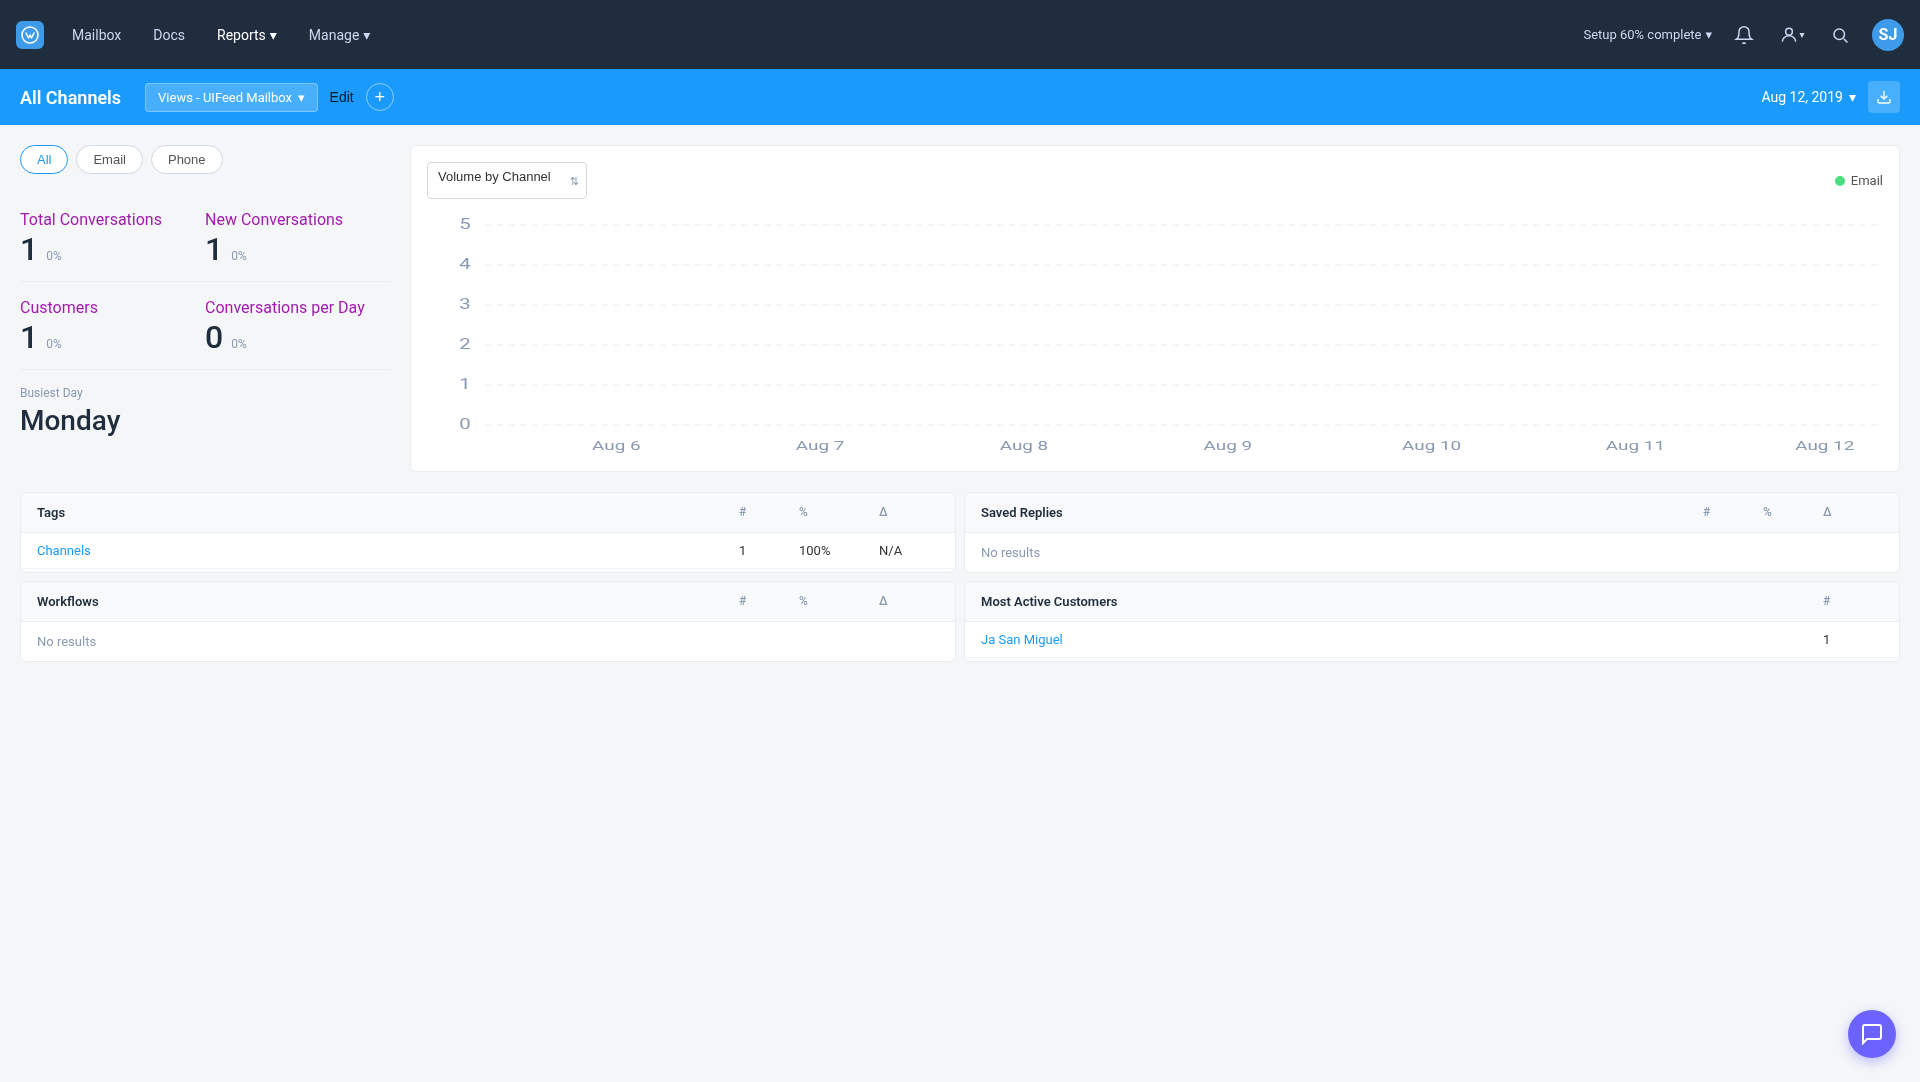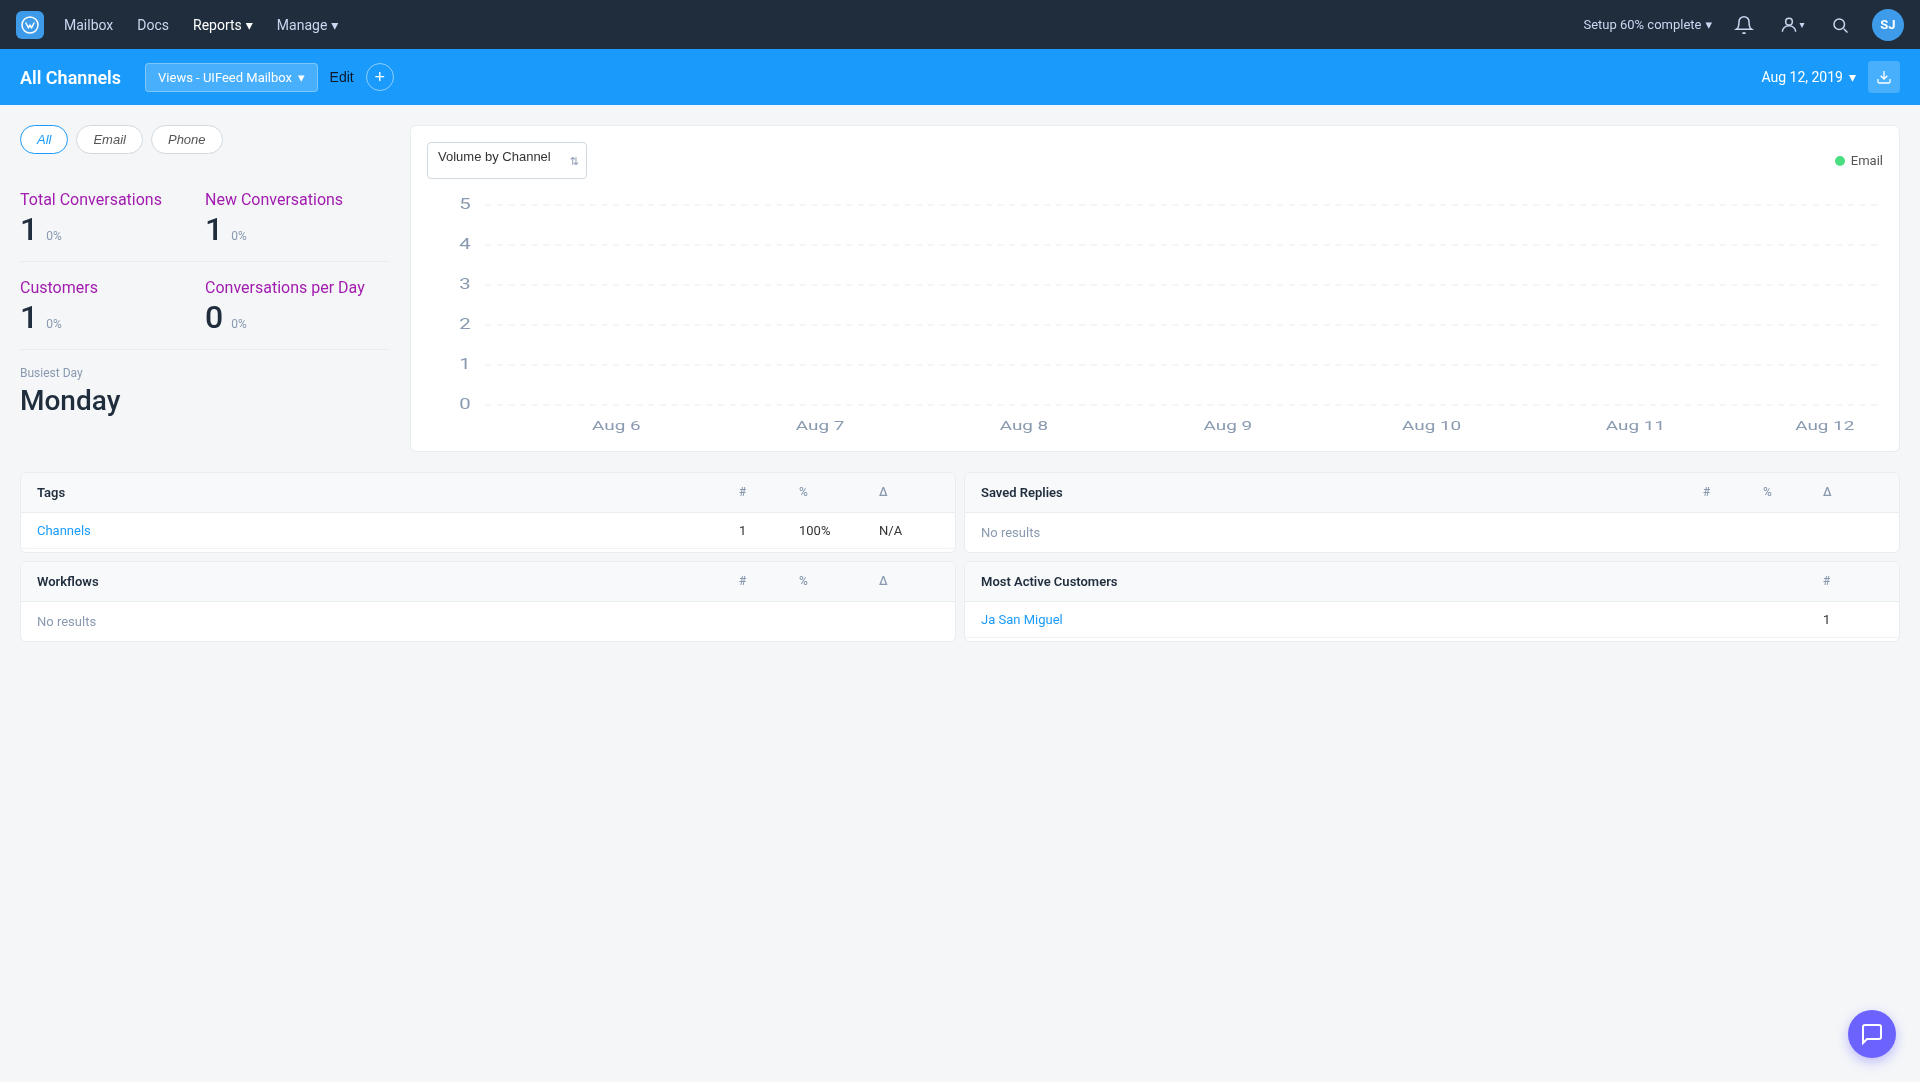--- a/index.html
+++ b/index.html
@@ -1,26 +1,26 @@
 <!DOCTYPE html>
 <html><head>
   <meta charset="utf-8">
   <style>
     * { box-sizing: border-box; margin: 0; padding: 0; }
     body { font-family: -apple-system, BlinkMacSystemFont, 'Segoe UI', Roboto, sans-serif; background: #f4f6f8; color: #333; font-size: 14px; }
 
     
     .topnav {
       background: #1f2d3d;
-      height: 49px;
+      height: 69px;
       display: flex;
       align-items: center;
       padding: 0 16px;
       color: #fff;
-      gap: 0;
+      gap: 8px;
     }
     .topnav-logo {
       width: 28px; height: 28px;
       background: #3d9be9;
       border-radius: 6px;
       display: flex; align-items: center; justify-content: center;
       margin-right: 8px;
       font-weight: bold; font-size: 14px; color: #fff;
     }
     .topnav-item {
@@ -45,21 +45,21 @@
       display: flex; align-items: center; justify-content: center;
       cursor: pointer;
       color: #ccd6f0;
       border-radius: 50%;
     }
     .avatar {
       width: 32px; height: 32px;
       background: #3d9be9;
       border-radius: 50%;
       display: flex; align-items: center; justify-content: center;
-      font-size: 13px; font-weight: bold; color: #fff;
+      font-size: 16px; font-weight: bold; color: #fff;
       cursor: pointer;
     }
 
     
     .subheader {
       background: #1a9bfc;
       height: 56px;
       display: flex;
       align-items: center;
       padding: 0 20px;
@@ -134,21 +134,20 @@
       margin-bottom: 20px;
     }
     .channel-tab {
       padding: 6px 16px;
       border: 1px solid #d1d9e0;
       border-radius: 20px;
       background: #fff;
       cursor: pointer;
       font-size: 13px;
       color: #555;
-      font-style: italic;
     }
     .channel-tab.active {
       background: #fff;
       border-color: #1a9bfc;
       color: #1a9bfc;
     }
     .stats-grid {
       display: grid;
       grid-template-columns: 1fr 1fr;
       gap: 0;

